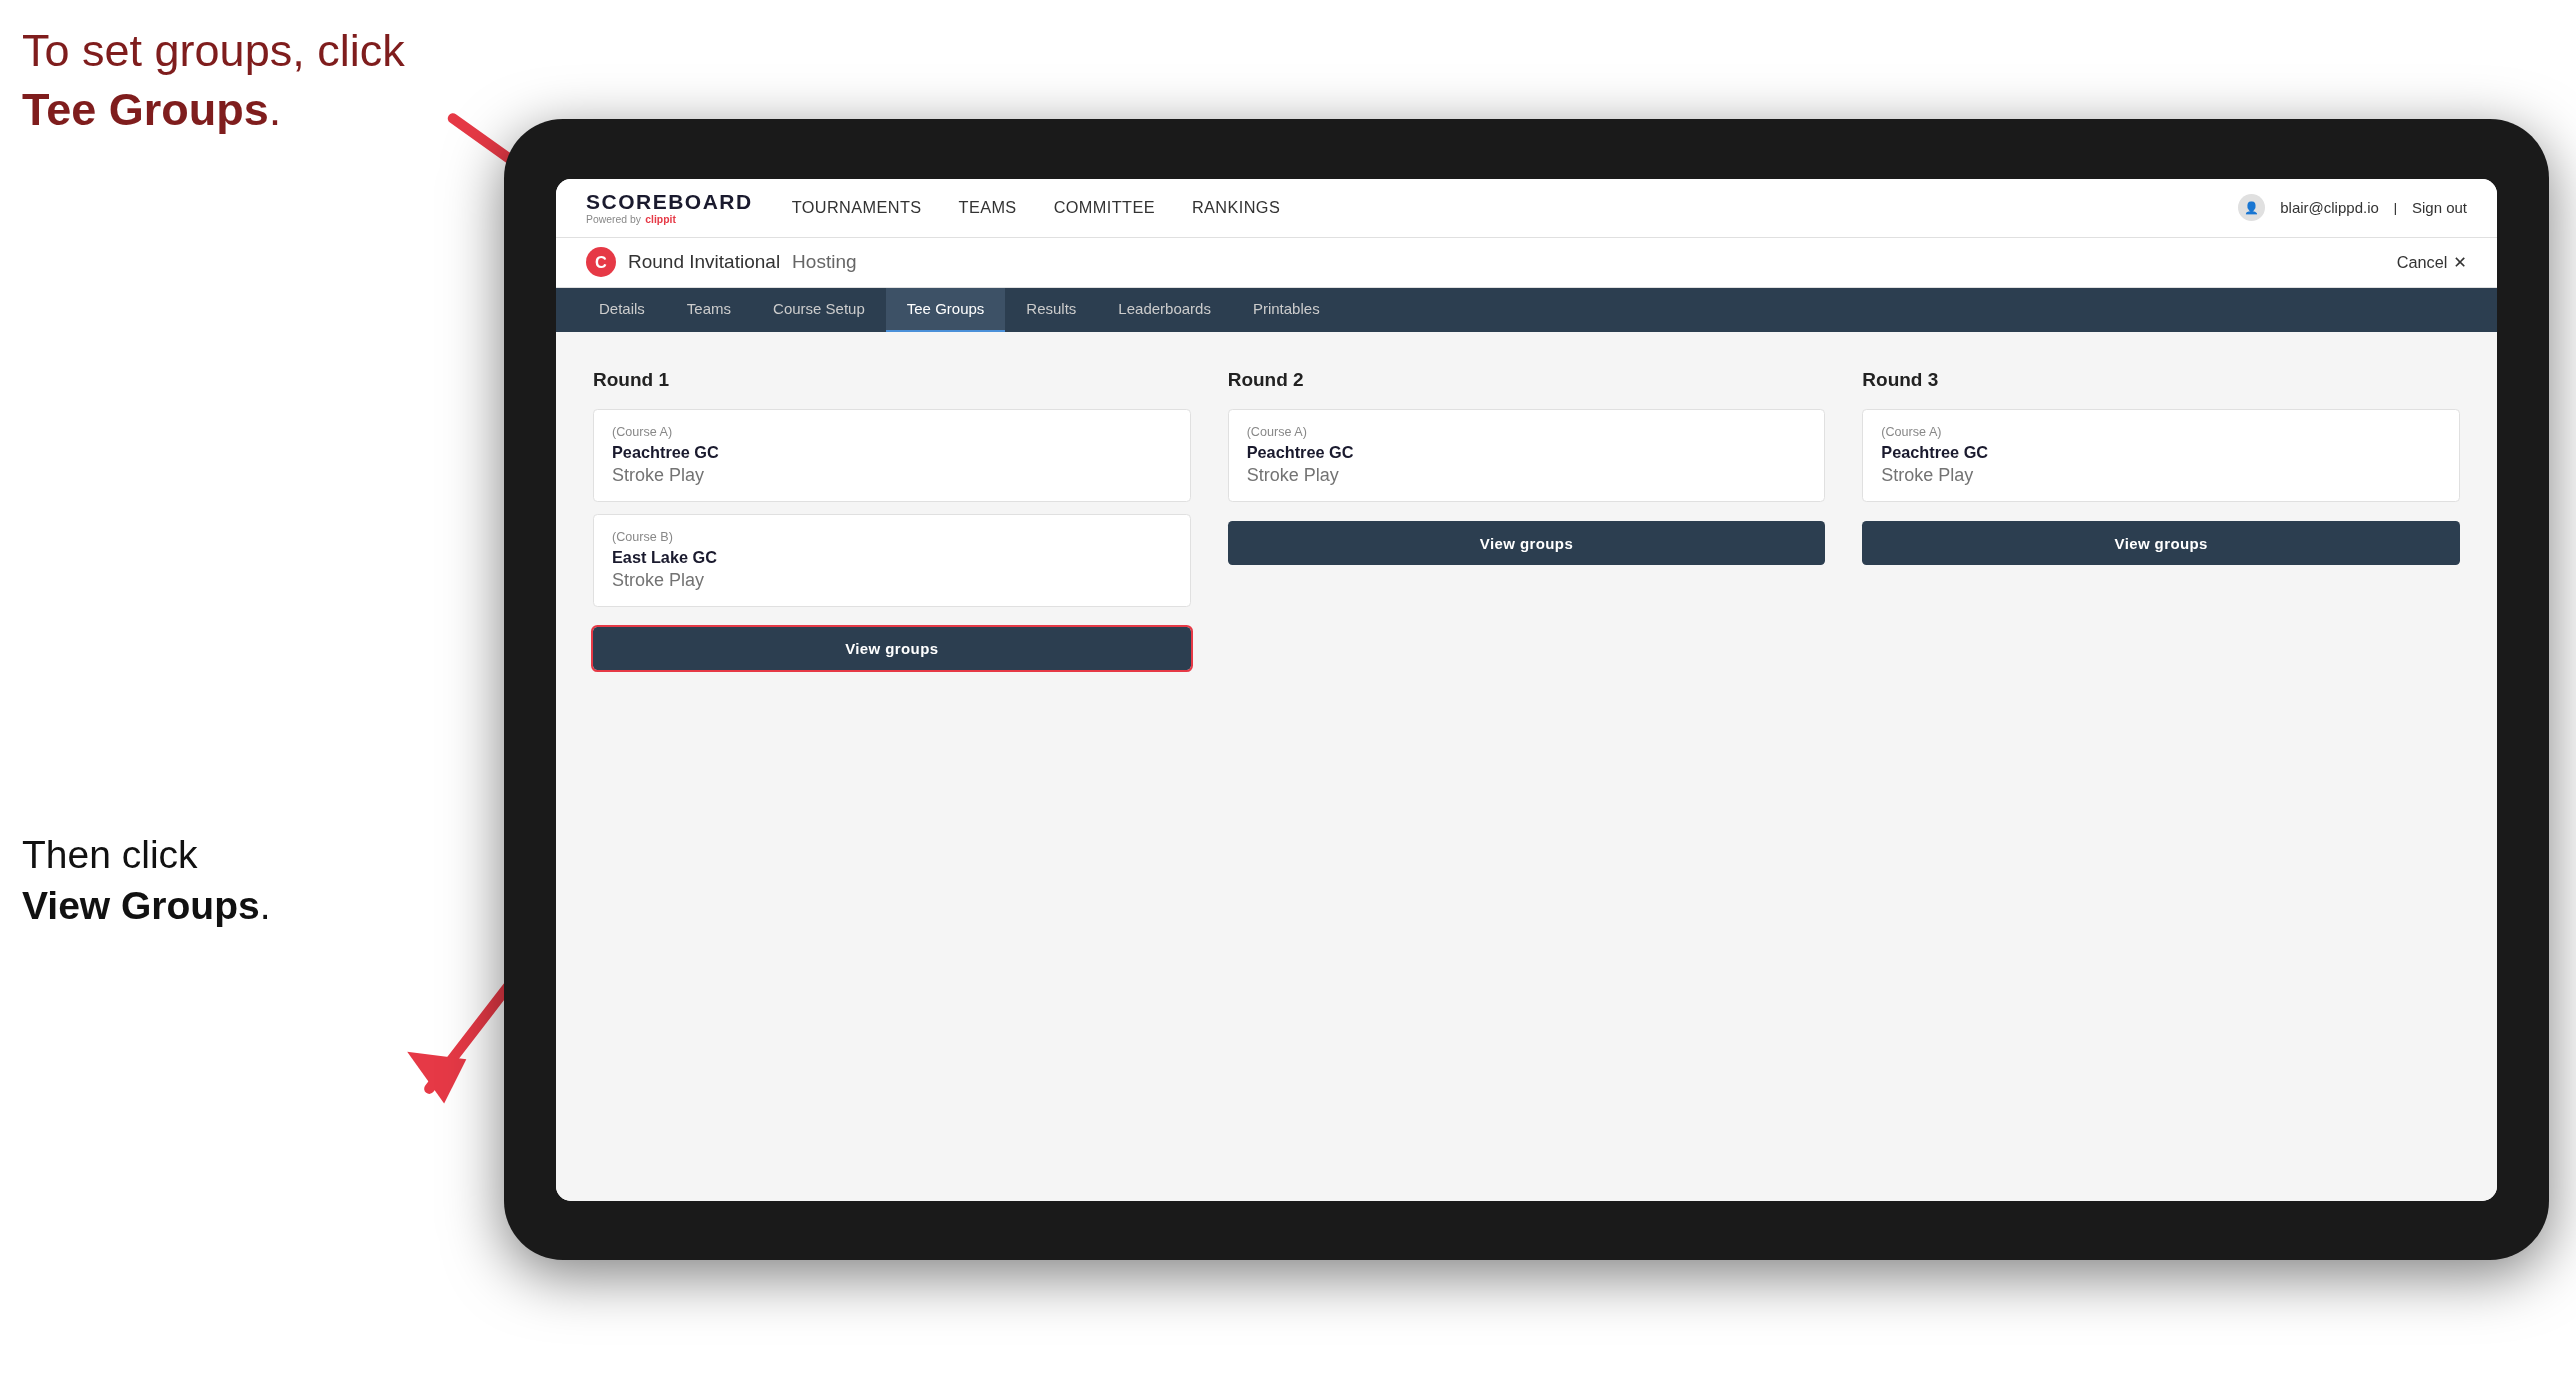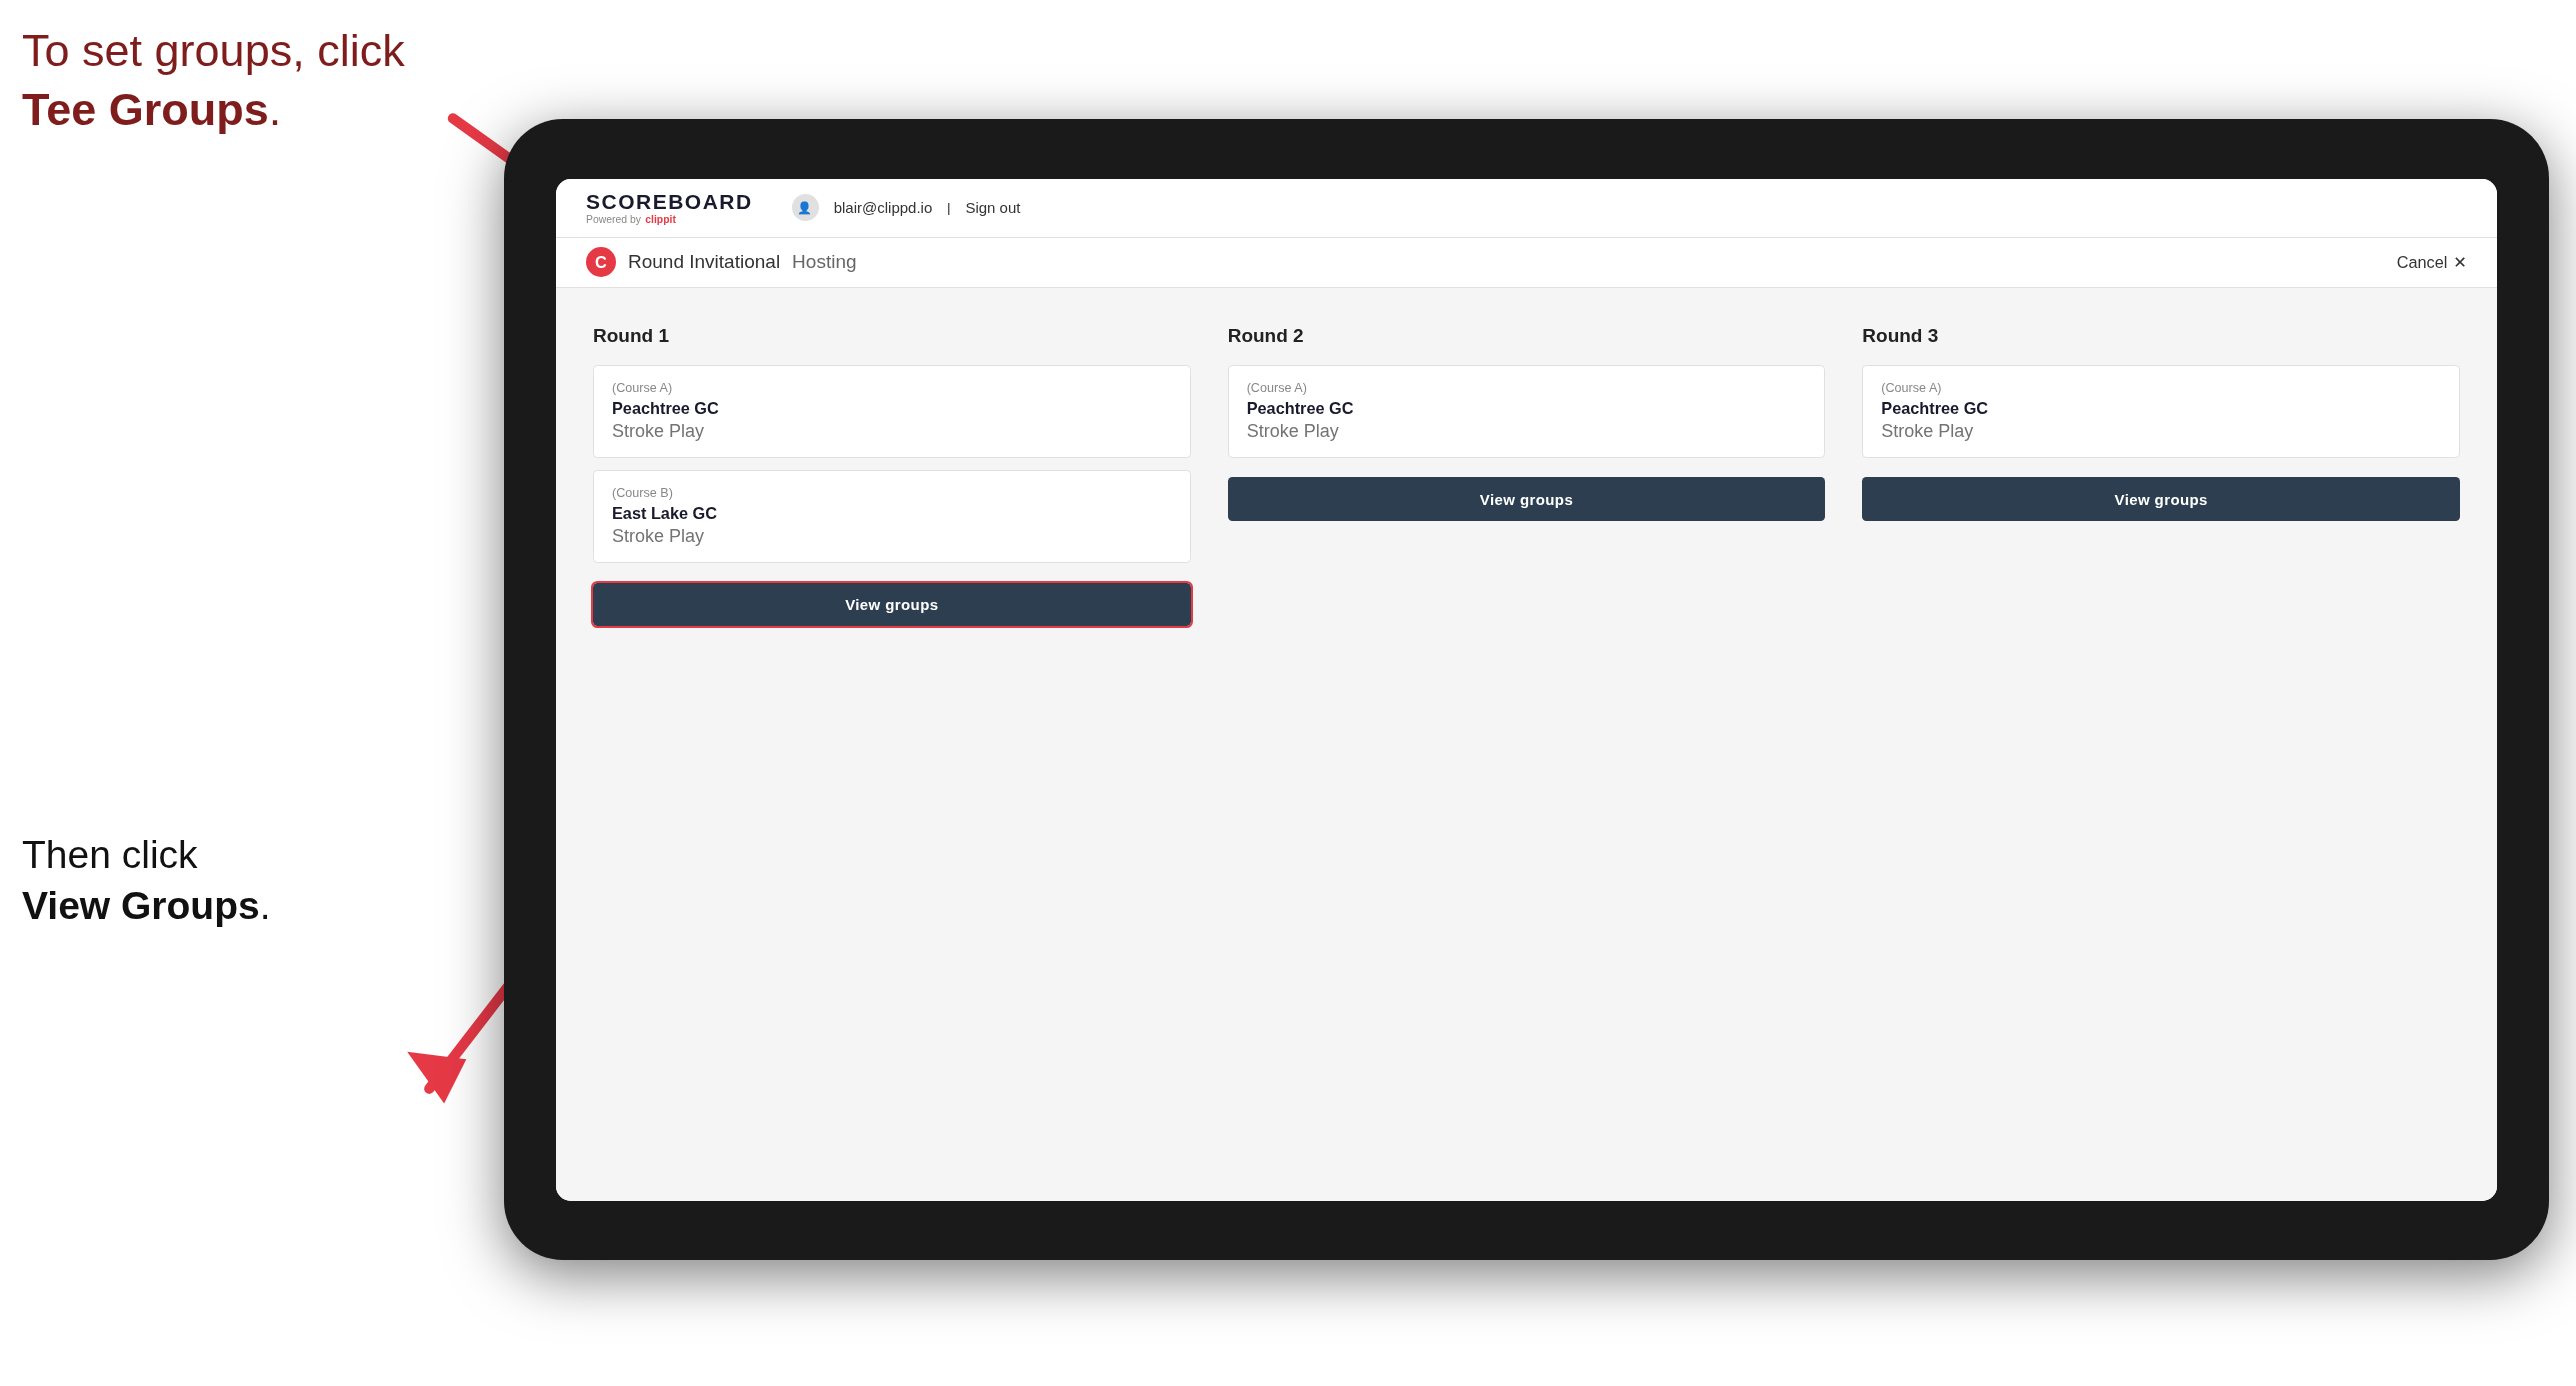--- a/index.html
+++ b/index.html
@@ -326,40 +326,55 @@
 <div class="tablet">
   <div class="tablet-screen">
 
     <nav class="nav-bar">
       <div class="logo-area">
         <div class="logo-text">SCOREBOARD</div>
         <div class="logo-powered">
           Powered by <span>clippit</span>
         </div>
       </div>
+      <div class="nav-links">
+        <a class="nav-link">TOURNAMENTS</a>
+        <a class="nav-link">TEAMS</a>
+        <a class="nav-link">COMMITTEE</a>
+        <a class="nav-link">RANKINGS</a>
+      </div>
       <div class="nav-right">
         <div class="nav-avatar">👤</div>
         <span class="nav-user">blair@clippd.io</span>
         <span>|</span>
         <span class="nav-signout">Sign out</span>
       </div>
     </nav>
 
     <div class="tournament-bar">
       <div class="tournament-title">
         <div class="tournament-logo">C</div>
         <span>Round Invitational</span>
         <span class="hosting-badge">Hosting</span>
       </div>
       <div class="cancel-btn">
         <span>Cancel</span>
         <span>✕</span>
       </div>
     </div>
 
+    <div class="tab-bar">
+      <div class="tab-item">Details</div>
+      <div class="tab-item">Teams</div>
+      <div class="tab-item">Course Setup</div>
+      <div class="tab-item active">Tee Groups</div>
+      <div class="tab-item">Results</div>
+      <div class="tab-item">Leaderboards</div>
+      <div class="tab-item">Printables</div>
+    </div>
 
     <div class="main-content">
       <div class="rounds-grid">
 
         <div class="round-section">
           <h2>Round 1</h2>
           <div class="course-card">
             <div class="course-label">(Course A)</div>
             <div class="course-name">Peachtree GC</div>
             <div class="course-format">Stroke Play</div>

